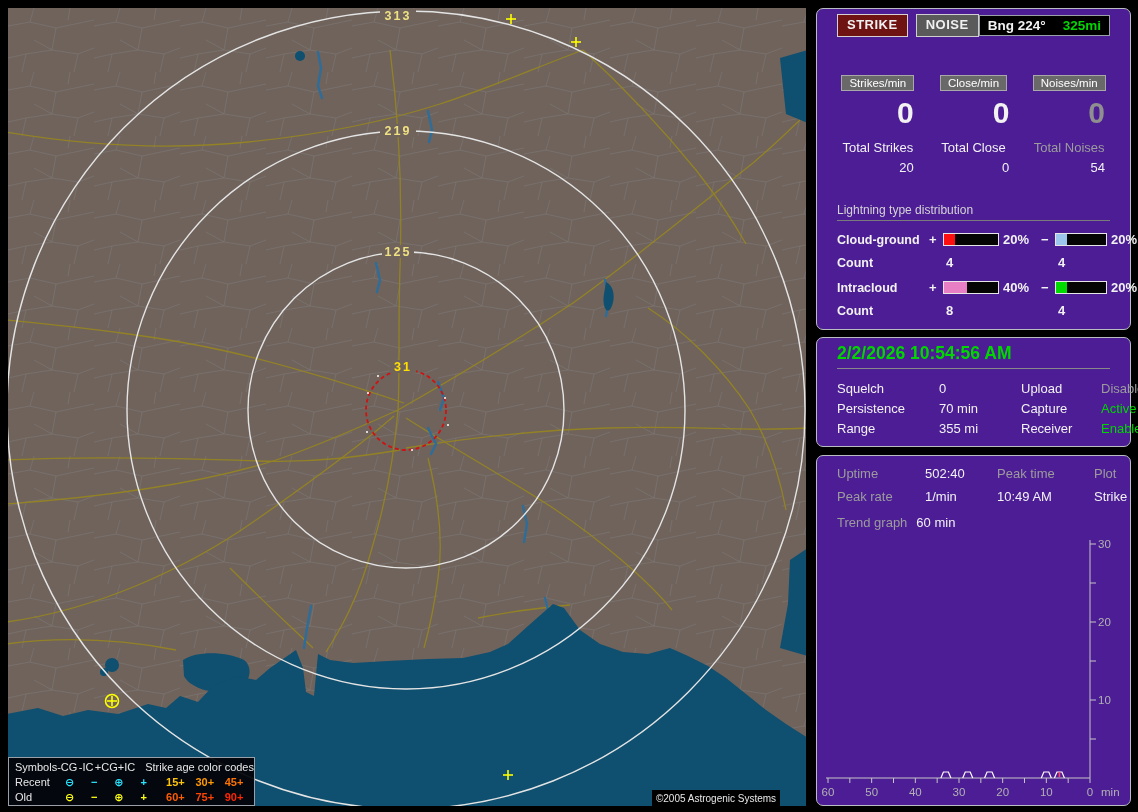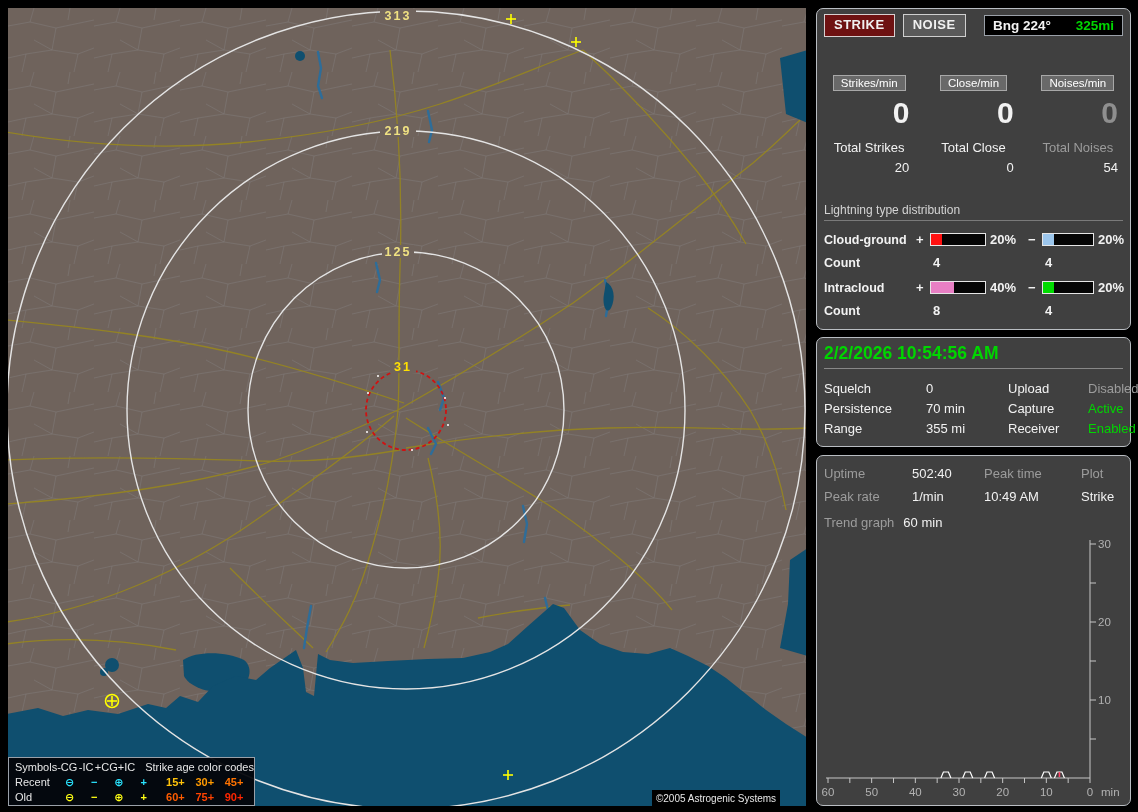--- a/index.html
+++ b/index.html
@@ -22,21 +22,21 @@
   .lg-age{width:32px;font-weight:bold;}
   .lg-age-h{margin-left:10px;color:#e6e6e6;}
   .lg-age-first{margin-left:10px;}
 
   #map-copyright{position:absolute;left:644px;top:782px;width:128px;height:17px;background:#000;
      color:#e8e8e8;font-size:10px;line-height:17px;text-align:center;}
 
   
   #sidebar{position:absolute;left:816px;top:8px;width:317px;height:798px;}
   .panel{position:absolute;left:0;width:315px;border:1px solid #b9bdc2;border-radius:7px;
-         background:#404040;box-sizing:border-box;padding:5px 7px;}
+         background:#4c1d95;box-sizing:border-box;padding:5px 20px;}
   #panel-top{top:0;height:322px;}
   #panel-status{top:329px;height:110px;}
   #panel-stats{top:447px;height:351px;}
 
   .btn-row{display:flex;align-items:center;}
   .tool-btn{height:21px;line-height:19px;padding:0 9px;font-size:13px;font-weight:bold;
             border:1px solid #cfcfcf;color:#f0f0f0;text-align:center;letter-spacing:.5px;cursor:pointer;}
   #strike-btn{background:#6e1212;border-color:#d8d0d0;}
   #noise-btn{background:#5a5a5a;margin-left:8px;}
   #bng-box{margin-left:auto;width:139px;height:21px;border:1px solid #9aa0a8;background:#000;

